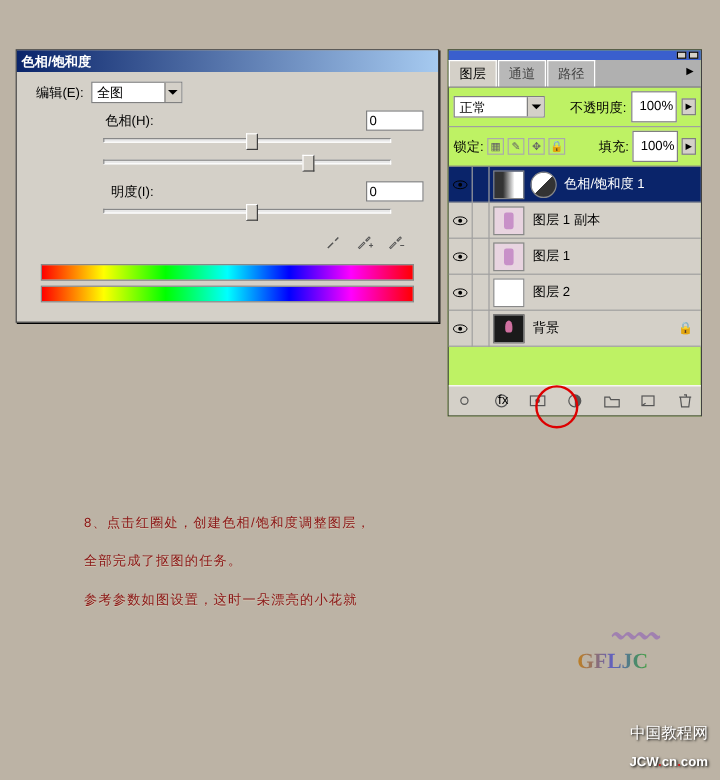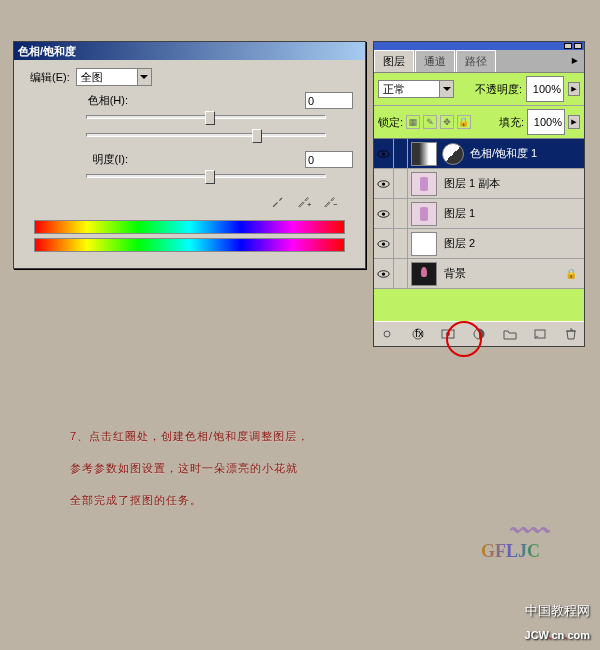--- a/index.html
+++ b/index.html
@@ -269,23 +269,23 @@
         <svg viewBox="0 0 14 14">
           <path d="M3 4h8l-1 8H4zM2 4h10M6 2h2v2" fill="none" stroke="currentColor"></path>
         </svg>
       </span>
   </div>
 </div>
 
 <div class="red-circle"></div>
 
 <div class="caption">
-  <div>7、点击红圈处，创建色相/饱和度调整图层，</div>
+  <div>8、点击红圈处，创建色相/饱和度调整图层，</div>
+  <div>全部完成了抠图的任务。</div>
   <div>参考参数如图设置，这时一朵漂亮的小花就</div>
-  <div>全部完成了抠图的任务。</div>
 </div>
 
 <div class="logo-deco">〰〰</div>
 <div class="logo">GFLJC</div>
 
 <div class="watermark1">中国教程网</div>
 <div class="watermark2">
   <span>JCW</span><span class="red">.</span><span>cn</span><span class="red">.</span><span>com</span>
 </div>
 

